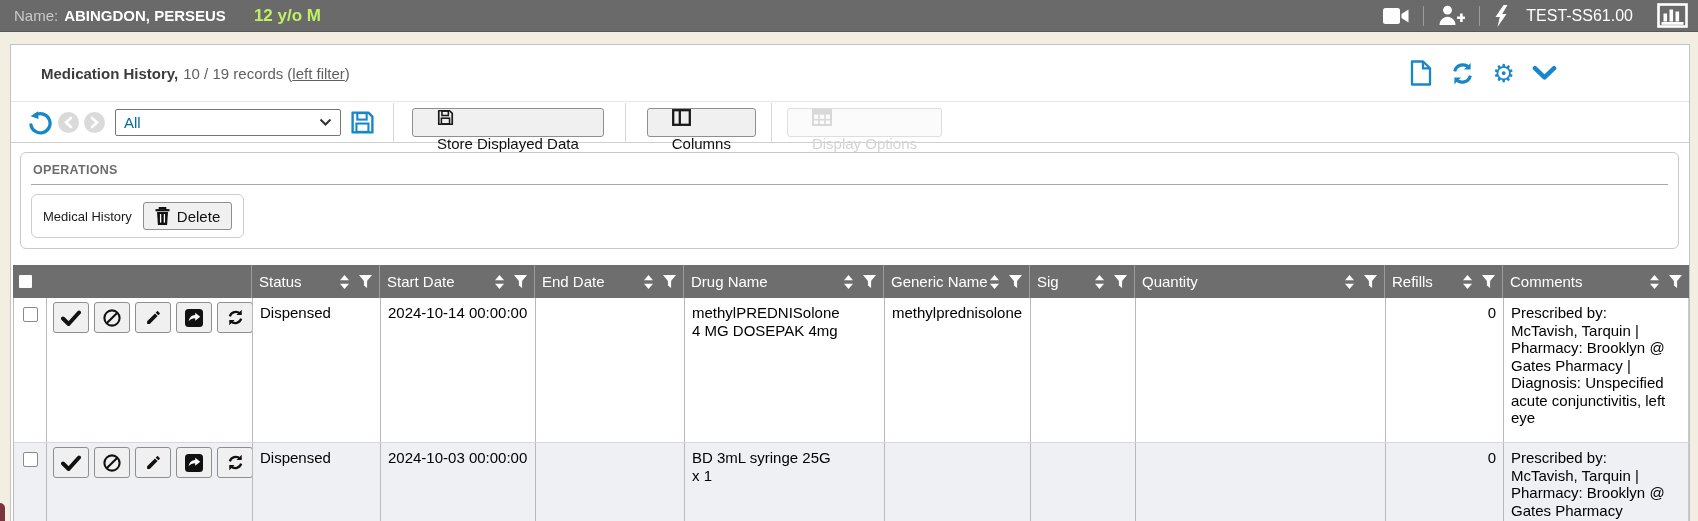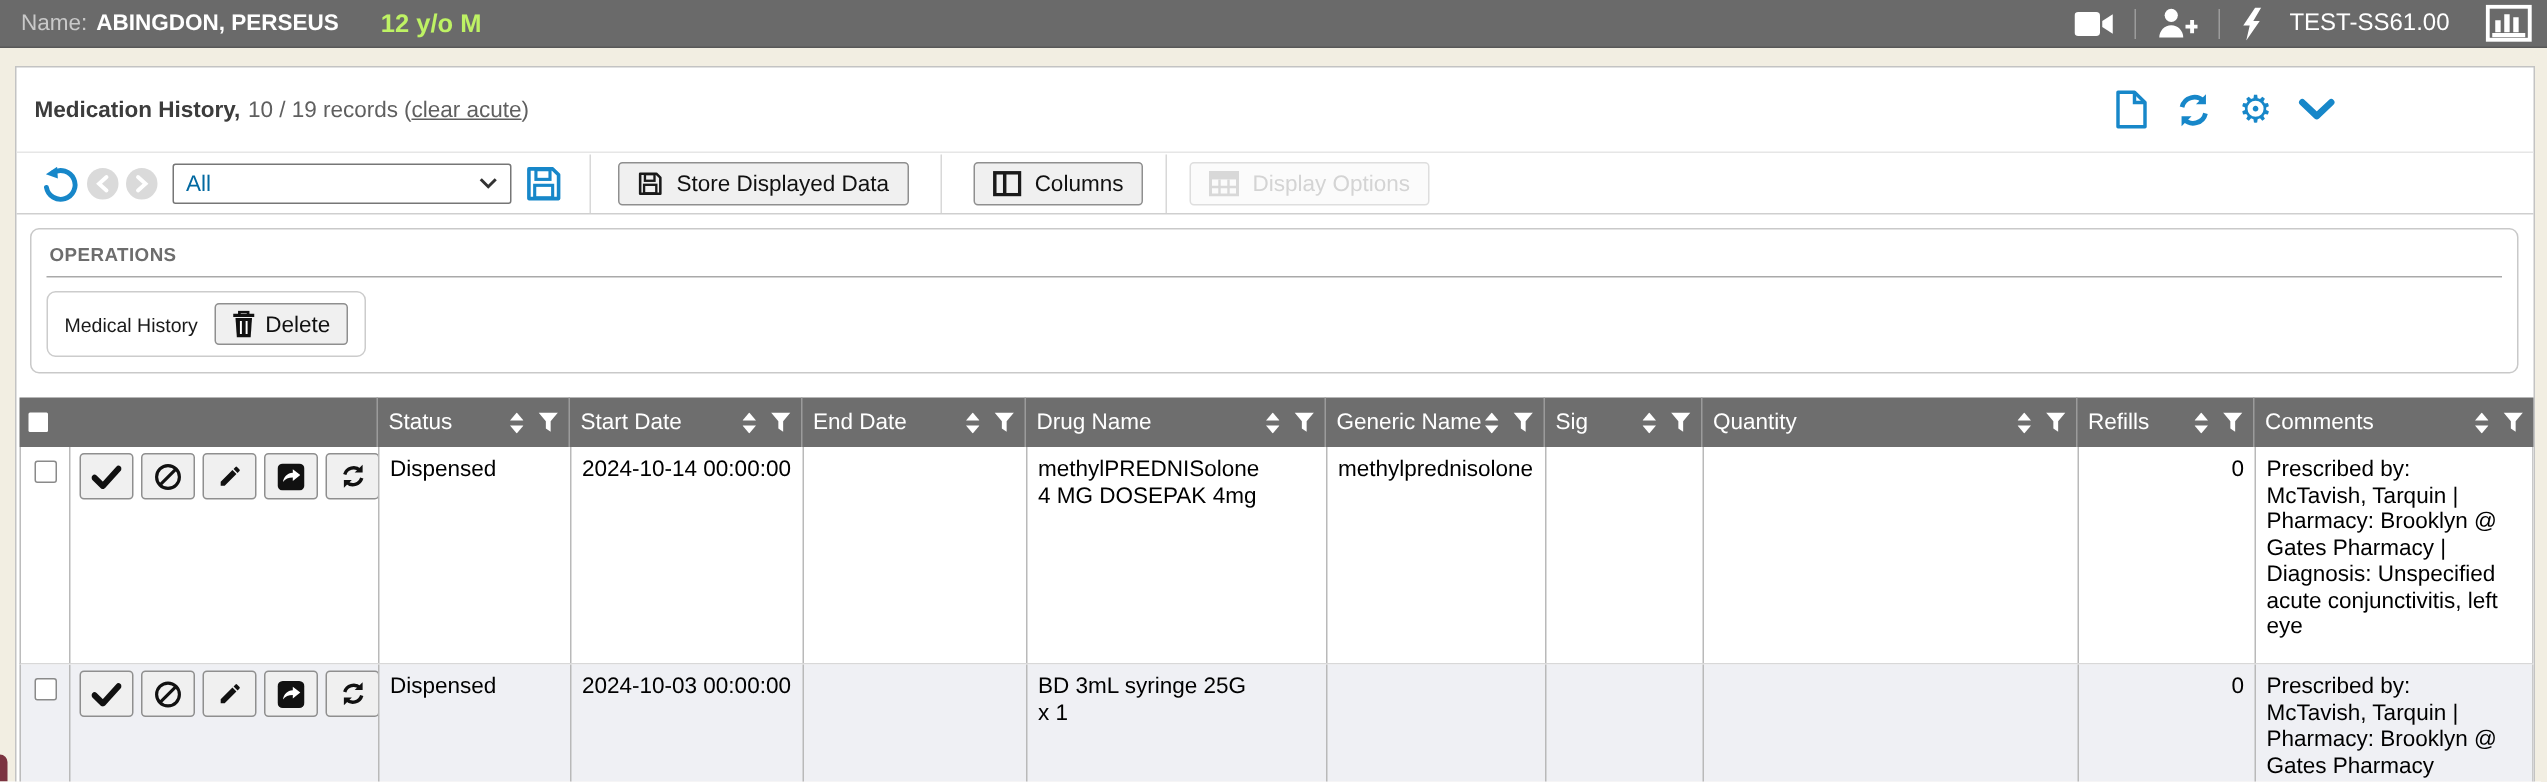--- a/index.html
+++ b/index.html
@@ -19,39 +19,39 @@
   .tb-pmeta{font-weight:bold;font-size:17px;margin-left:28px;color:#bef264;}
   .tb-right{margin-left:auto;display:flex;align-items:center;gap:14px;}
   .tb-sep{width:1px;height:20px;background:#9b9b9b;}
   .tb-sys{font-size:16px;color:#fff;margin:0 10px 0 4px;}
   .tb-icon{display:inline-flex;align-items:center;cursor:pointer;}
   
   .panel{
     position:absolute;left:10px;top:44px;width:1680px;height:560px;background:#fff;
     border:1px solid #c3c3c3;box-sizing:border-box;
   }
-  .panel-header{height:57px;display:flex;align-items:center;padding:0 0 0 12px;border-bottom:1px solid #e6e6e6;box-sizing:border-box;}
+  .panel-header{height:57px;display:flex;align-items:center;padding:0 0 0 30px;border-bottom:1px solid #e6e6e6;box-sizing:border-box;}
   .ph-title{font-weight:bold;font-size:15px;color:#3c3c3c;}
   .ph-records{color:#5f5f5f;font-size:15px;margin-left:5px;}
   .ph-paren{color:#5f5f5f;font-size:15px;}
   .ph-link{color:#5f5f5f;font-size:15px;text-decoration:underline;cursor:pointer;}
   .ph-icons{margin-left:auto;margin-right:132px;display:flex;align-items:center;gap:17px;}
   .blue-icon{display:inline-flex;align-items:center;cursor:pointer;color:#1787c9;}
   .gear-glyph{font-size:25px;line-height:24px;color:#1787c9;}
   
   .toolbar{height:41px;display:flex;align-items:center;padding:0 8px 0 16px;border-bottom:1px solid #cfcfcf;box-sizing:border-box;}
   .pager{width:21px;height:21px;border-radius:50%;background:#dadada;display:inline-flex;align-items:center;justify-content:center;margin-left:5px;}
   .dd{
     width:226px;height:27px;border:1px solid #767676;border-radius:2px;background:#fff;
     display:flex;align-items:center;justify-content:space-between;margin-left:10px;
     padding:0 8px;font-size:15px;color:#0369a1;box-sizing:border-box;cursor:pointer;
   }
   .tbtn{
-    display:inline-flex;align-items:center;gap:9px;background:#f0f0f0;border:1px solid #8f8f8f;
-    border-radius:3px;height:29px;padding:0 12px;font-size:15px;color:#111;cursor:pointer;white-space:nowrap;
+    display:inline-flex;gap:9px;background:#f0f0f0;border:1px solid #8f8f8f;
+    border-radius:3px;height:29px;padding:0 24px;font-size:15px;color:#111;cursor:pointer;white-space:nowrap;flex-direction:column;
   }
   .tbtn.disabled{color:#d4d4d4;border-color:#dedede;background:#fbfbfb;cursor:default;}
   .vsep{width:1px;height:39px;background:#d8d8d8;margin:0 18px;}
   .save-blue{margin-left:9px;}
   
   .ops-box{margin:9px 10px 0 9px;border:1px solid #c9c9c9;border-radius:6px;padding:7px 10px 10px 10px;height:97px;box-sizing:border-box;}
   .ops-title{font-size:12.5px;font-weight:bold;color:#6d6d6d;letter-spacing:.3px;padding:3px 2px 7px 2px;border-bottom:1px solid #a9a9a9;}
   .ops-group{margin-top:9px;display:inline-flex;align-items:center;gap:11px;border:1px solid #ccc;border-radius:6px;padding:7px 11px;}
   .ops-group-label{font-size:13px;color:#1a1a1a;}
   .del-btn{display:inline-flex;align-items:center;gap:7px;background:#f0f0f0;border:1px solid #8f8f8f;border-radius:3px;height:28px;padding:0 11px;font-size:15px;color:#111;cursor:pointer;}
@@ -122,21 +122,21 @@
     </span>
   </div>
 </div>
 
 <div class="panel">
 
   <div class="panel-header">
     <span class="ph-title">Medication History,</span>
     <span class="ph-records">10 / 19 records</span>
     <span class="ph-paren" style="margin-left:4px;">(</span>
-      <a class="ph-link">clear acute</a>
+      <a class="ph-link">left filter</a>
       <span class="ph-paren">)</span>
     <div class="ph-icons">
       <span class="blue-icon">
         <svg width="22" height="26" viewBox="0 0 22 26">
             <path d="M2 1.5h11L20 8.3v16.2H2z" fill="none" stroke="#1787c9" stroke-width="2.3" stroke-linejoin="round"></path>
             <path d="M13 1.5v6.8h7" fill="none" stroke="#1787c9" stroke-width="2.3"></path>
           </svg>
       </span>
       <span class="blue-icon">
         <svg width="27" height="25" viewBox="0 0 24 24">

